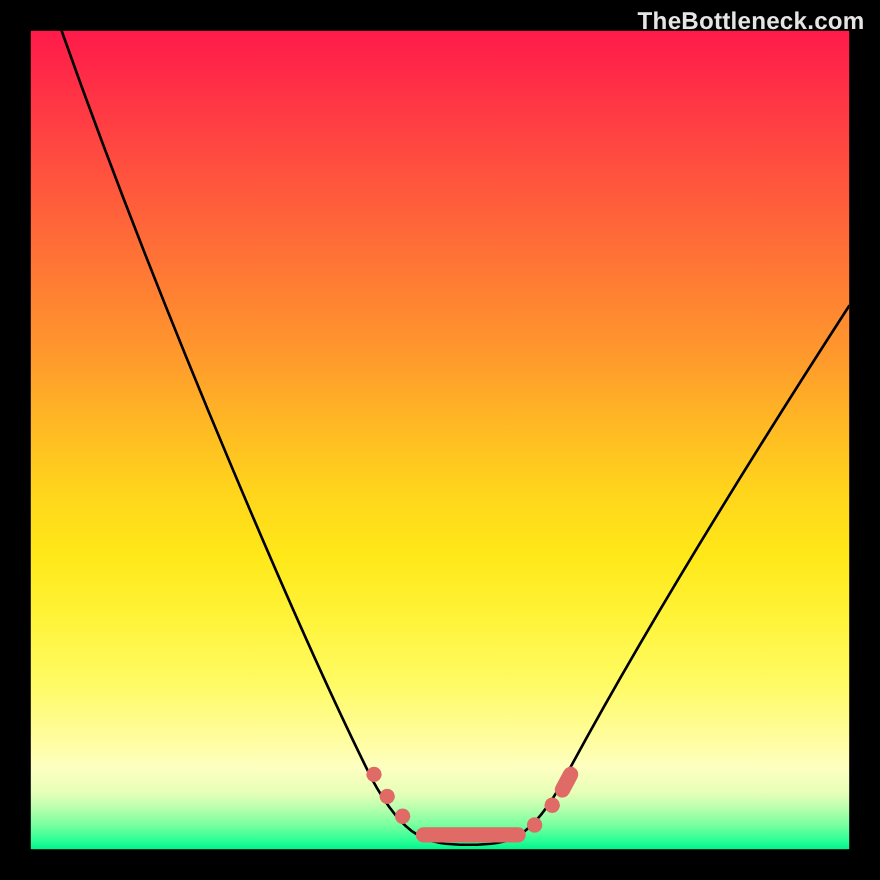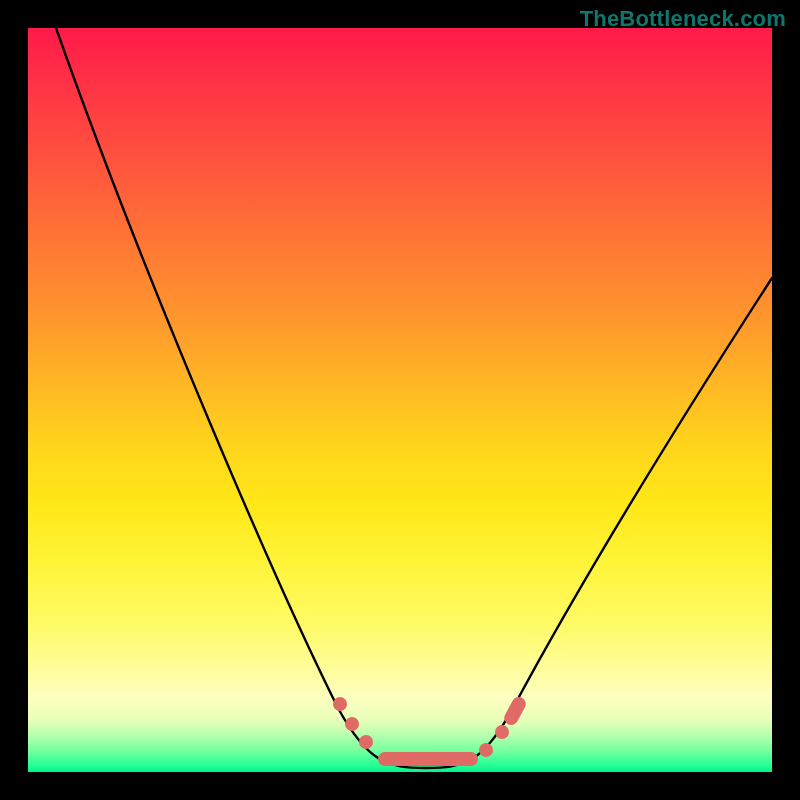--- a/index.html
+++ b/index.html
@@ -35,21 +35,21 @@
       #2aff95 99%,
       #00f58c 100%);
   }
   .watermark {
     position: absolute;
     top: 6px;
     right: 14px;
     font-family: Arial, Helvetica, sans-serif;
     font-size: 22px;
     font-weight: 600;
-    color: #0f766e;
+    color: #e5e5e5;
     letter-spacing: 0.2px;
   }
   svg.curve {
     position: absolute;
     left: 0;
     top: 0;
     width: 744px;
     height: 744px;
   }
   .dot {

